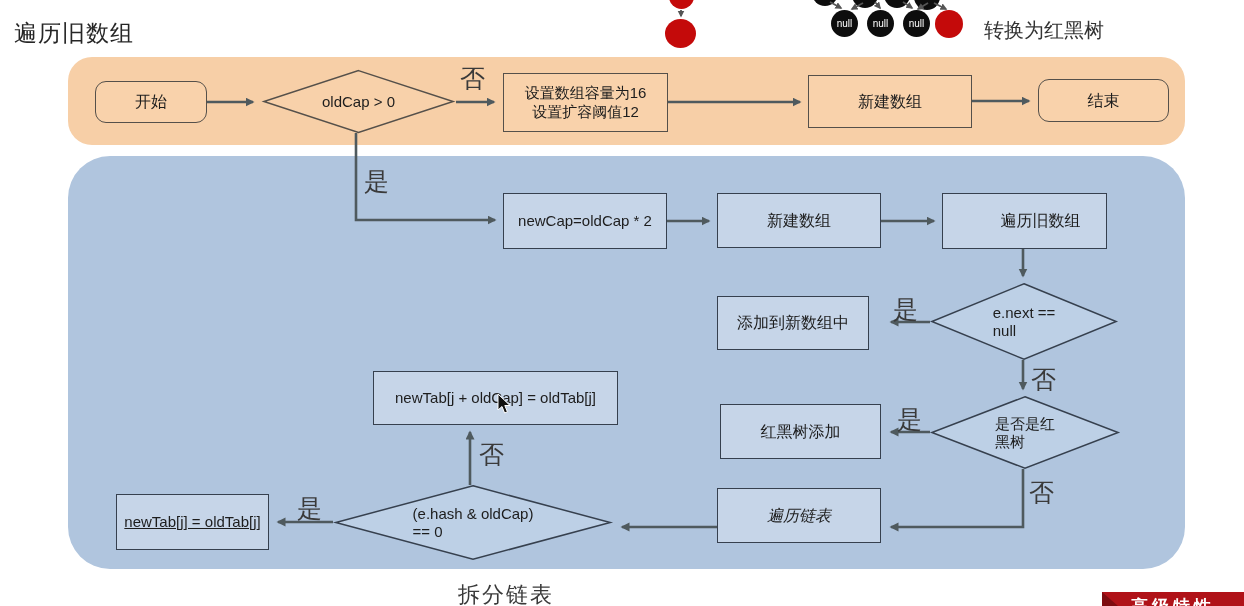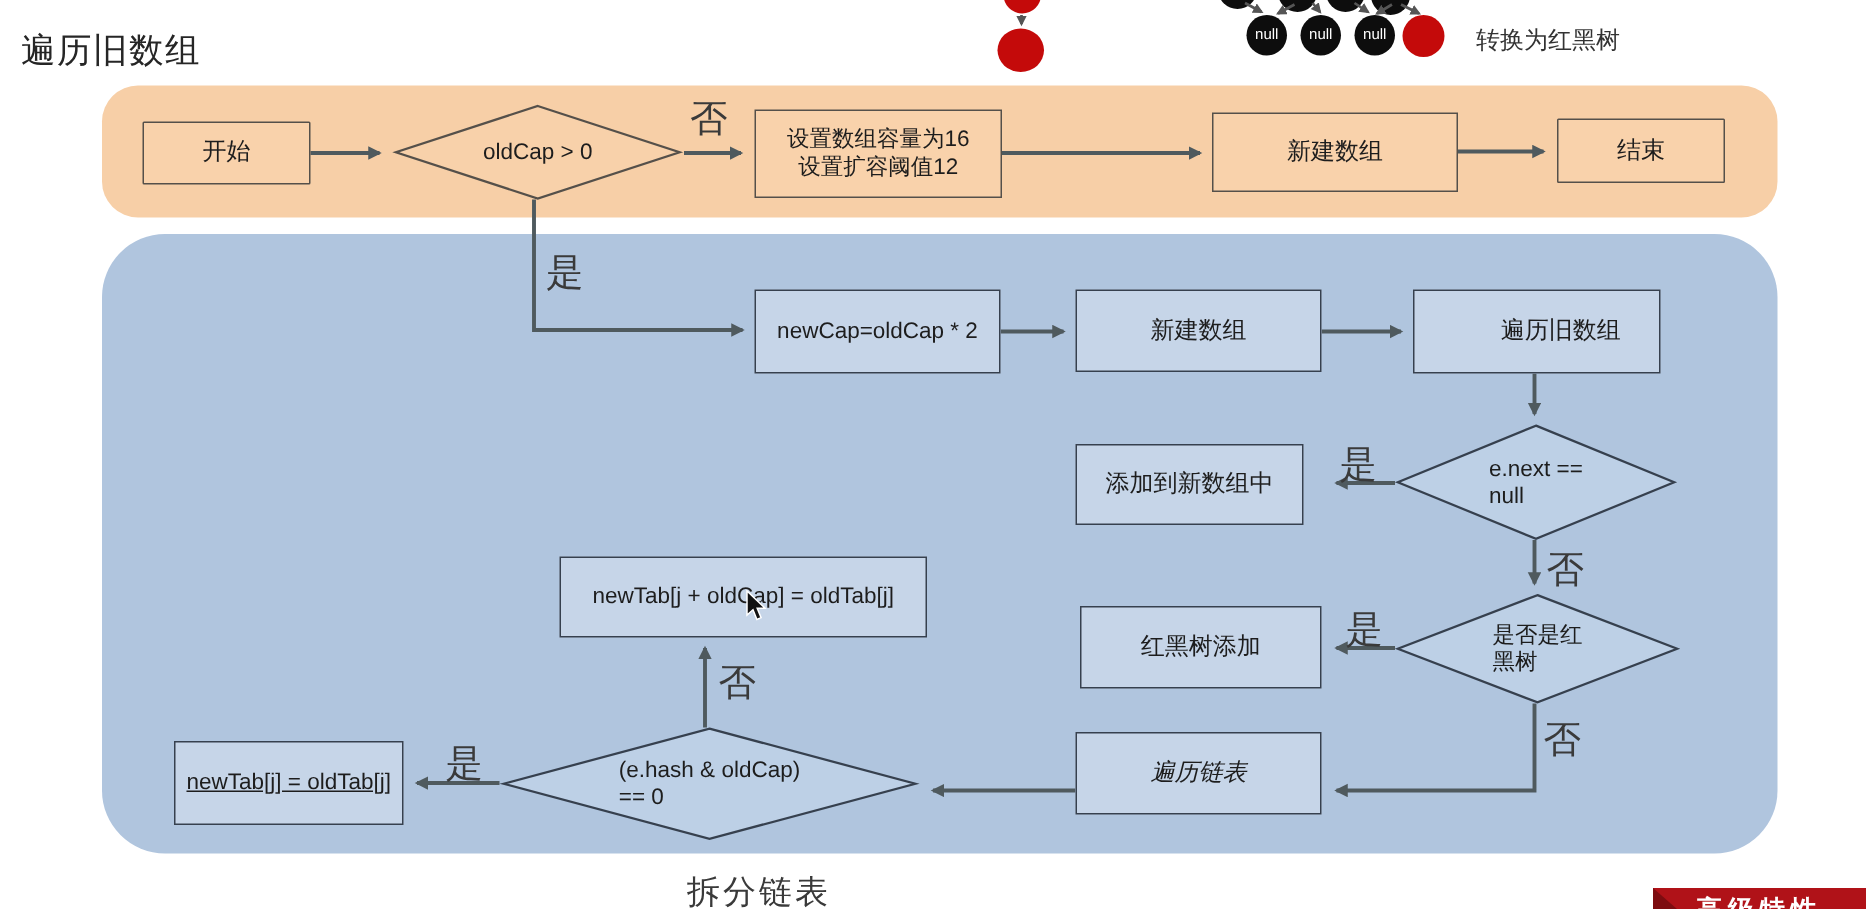--- a/index.html
+++ b/index.html
@@ -15,29 +15,29 @@
     left:68px;top:57px;width:1117px;height:88px;
     background:#f7cfa7;border-radius:24px;
   }
   .band-blue{
     left:68px;top:156px;width:1117px;height:413px;
     background:#b0c5de;border-radius:42px;
   }
   
   .page-title{left:14px;top:18px;font-size:23px;color:#262626;letter-spacing:1px;}
   .bottom-caption{left:458px;top:580px;font-size:22px;color:#3a3a3a;letter-spacing:2px;}
-  .legend-caption{left:984px;top:17px;font-size:16px;color:#333;}
+  .legend-caption{left:984px;top:17px;font-size:20px;color:#333;}
   
   .node{
     position:absolute;display:flex;align-items:center;justify-content:center;
     text-align:center;box-sizing:border-box;
   }
   .node span{white-space:pre-line;line-height:1.25;}
   .rect-orange{border:1.6px solid #55504a;background:rgba(250,213,177,0.45);}
-  .round-orange{border:1.6px solid #55504a;border-radius:1px;background:rgba(250,213,177,0.45);}
+  .round-orange{border:1.6px solid #55504a;border-radius:11px;background:rgba(250,213,177,0.45);}
   .rect-blue{border:1.6px solid #36404e;background:#c6d5e8;}
   .fs15{font-size:15px;color:#1d1d1d;}
   .fs16{font-size:16px;color:#1d1d1d;}
   
   .diamond{position:absolute;}
   .diamond svg{position:absolute;left:0;top:0;width:100%;height:100%;overflow:visible;}
   .diamond .dtext{
     position:absolute;left:0;top:0;width:100%;height:100%;
     display:flex;align-items:center;justify-content:center;text-align:left;
     white-space:pre-line;line-height:1.2;
@@ -145,21 +145,21 @@
 
 <div class="node rect-orange fs15" style="left:503px;top:73px;width:165px;height:59px;">
   <span>设置数组容量为16
 设置扩容阈值12</span>
 </div>
 
 <div class="node rect-orange fs16" style="left:808px;top:75px;width:164px;height:53px;">
   <span>新建数组</span>
 </div>
 
-<div class="node round-orange fs16" style="left:1038px;top:79px;width:112px;height:43px;">
+<div class="node round-orange fs16" style="left:1038px;top:79px;width:131px;height:43px;">
   <span>结束</span>
 </div>
 
 <div class="node rect-blue fs15" style="left:503px;top:193px;width:164px;height:56px;">
   <span>newCap=oldCap * 2</span>
 </div>
 
 <div class="node rect-blue fs16" style="left:717px;top:193px;width:164px;height:55px;">
   <span>新建数组</span>
 </div>

